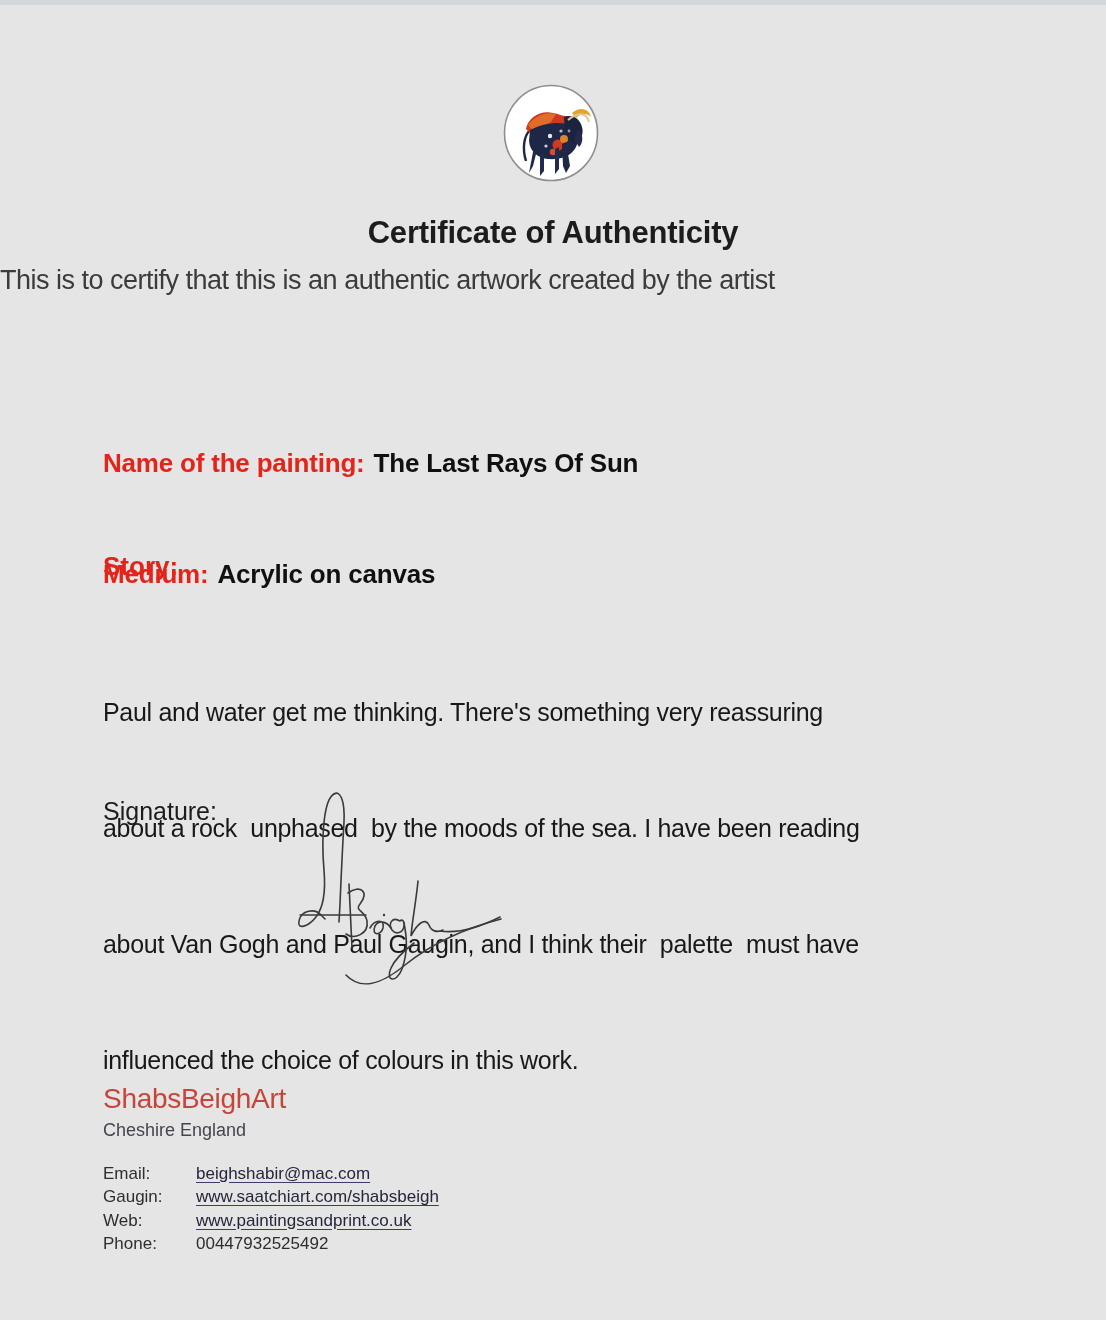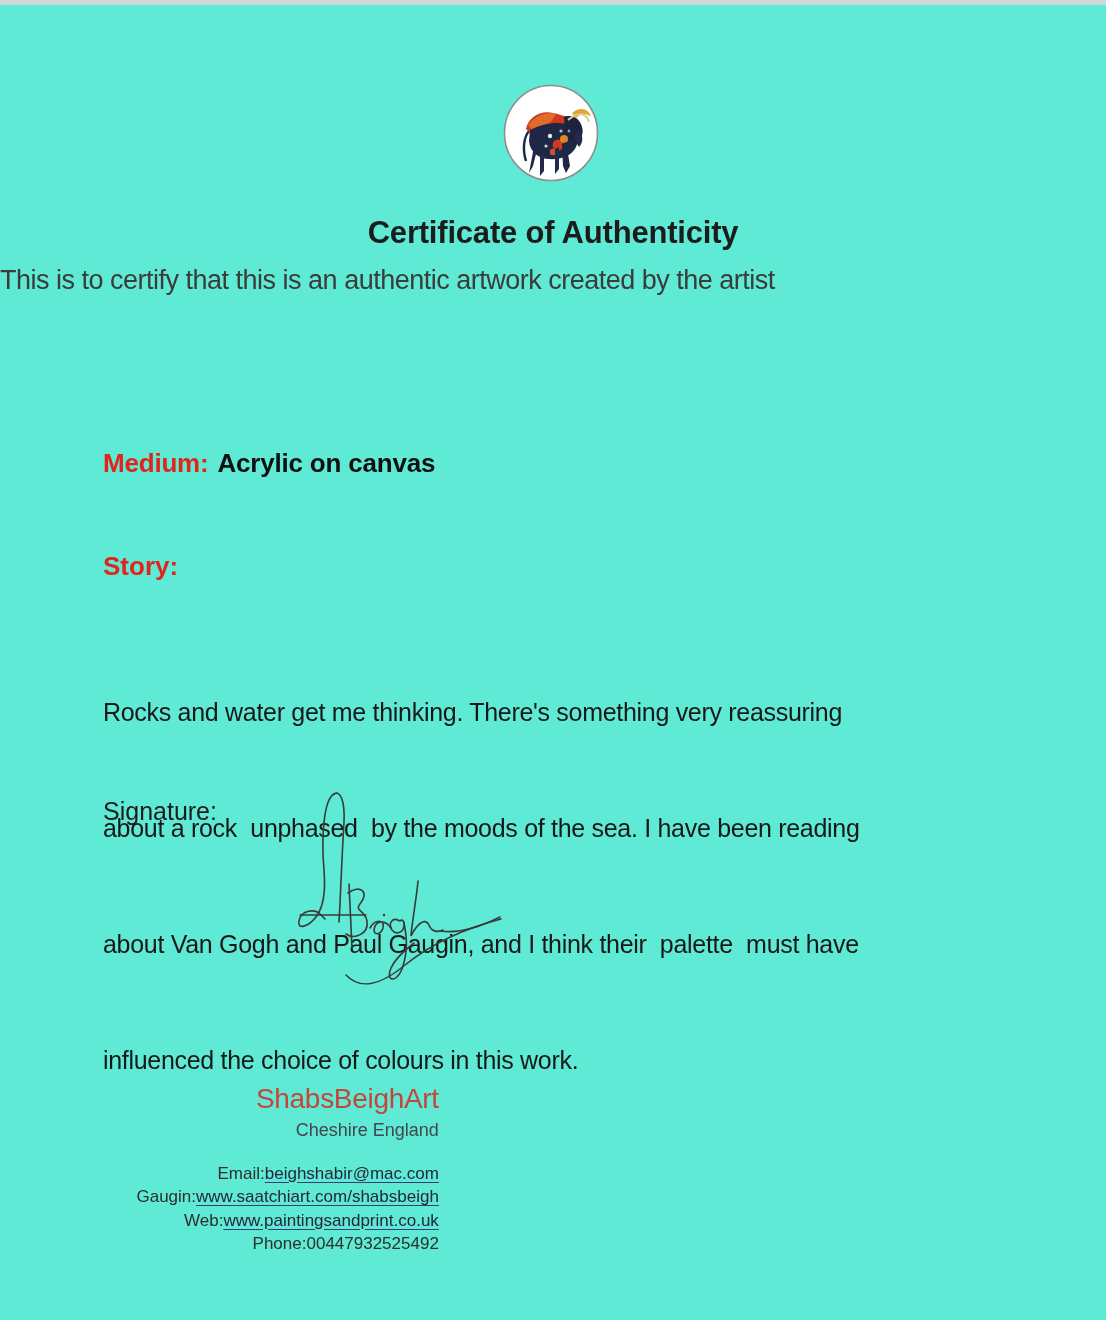--- a/index.html
+++ b/index.html
@@ -7,21 +7,21 @@
   body {
     font-family: "Liberation Sans", sans-serif;
     width: 1106px;
     height: 1320px;
     position: relative;
     overflow: hidden;
   }
   .page {
     position: absolute;
     inset: 0;
-    background: #5eead4;
+    background: #e5e5e5;
   }
   .top-strip {
     position: absolute;
     top: 0; left: 0;
     width: 100%; height: 5px;
     background: #d4d7da;
   }
   .logo-wrap {
     position: absolute;
     left: 503px; top: 84px;
@@ -81,21 +81,21 @@
     font-size: 25px;
     color: #1c1c1c;
   }
   .signature-wrap {
     position: absolute;
     left: 288px; top: 778px;
     width: 222px; height: 230px;
   }
   .footer {
     position: absolute;
-    left: 103px; top: 1083px; text-align: right;
+    left: 103px; top: 1083px;
   }
   .brand {
     font-size: 28px;
     color: #c6453a;
     letter-spacing: -0.3px;
   }
   .location {
     margin-top: 5px;
     font-size: 18px;
     color: #45454f;
@@ -157,26 +157,27 @@
       <circle cx="43" cy="62" r="1.6" fill="#ffffff" opacity="0.8"></circle>
       <circle cx="58" cy="47" r="1.6" fill="#ffffff" opacity="0.7"></circle>
       <circle cx="66" cy="47" r="1.4" fill="#e8e8f0" opacity="0.6"></circle>
     </svg>
   </div>
 
   <div class="title">Certificate of Authenticity</div>
   <div class="subtitle"><span>This is to certify that this is an authentic artwork created by the artist</span><br></div>
 
   <div class="fields">
+    <div><span class="field-label">Name of the painting:</span><span class="field-value">The Last Rays Of Sun</span></div>
     <div><span class="field-label">Medium:</span><span class="field-value">Acrylic on canvas</span></div>
   </div>
 
   <div class="story-label">Story:</div>
   <div class="story-body">
-    <div>Rocks and water get me thinking. There's something very reassuring</div>
+    <div>Paul and water get me thinking. There's something very reassuring</div>
     <div>about a rock  unphased  by the moods of the sea. I have been reading</div>
     <div>about Van Gogh and Paul Gaugin, and I think their  palette  must have</div>
     <div>influenced the choice of colours in this work.</div>
   </div>
 
   <div class="signature-label">Signature:</div>
   <div class="signature-wrap">
     <svg width="222" height="230" viewBox="0 0 222 230" fill="none" stroke="#3a3a3a" stroke-width="1.6" stroke-linecap="round">
 
       <path d="M46,16 C36,21 33,58 36,92 C38,116 35,130 28,139 C20,149 9,152 11,143 C13,132 27,130 33,137 L37,141"></path>

